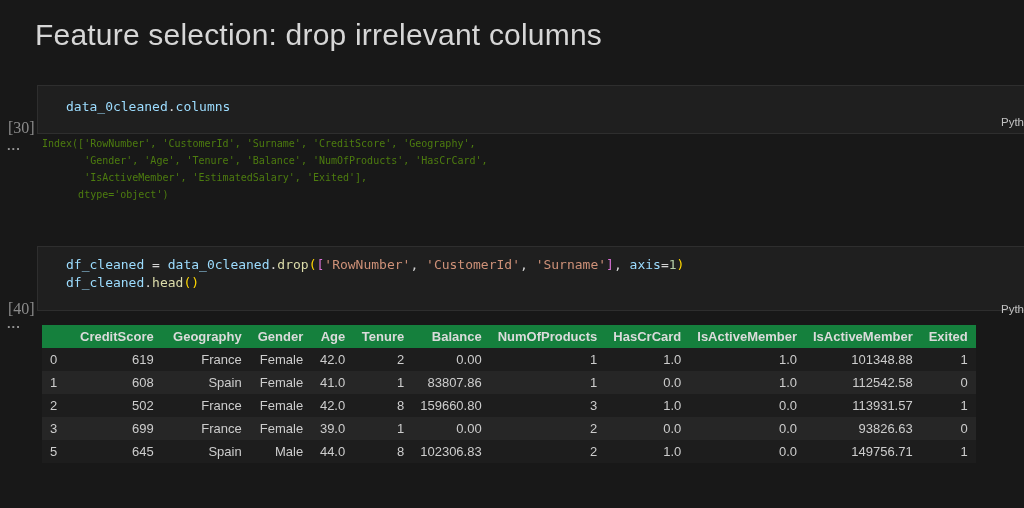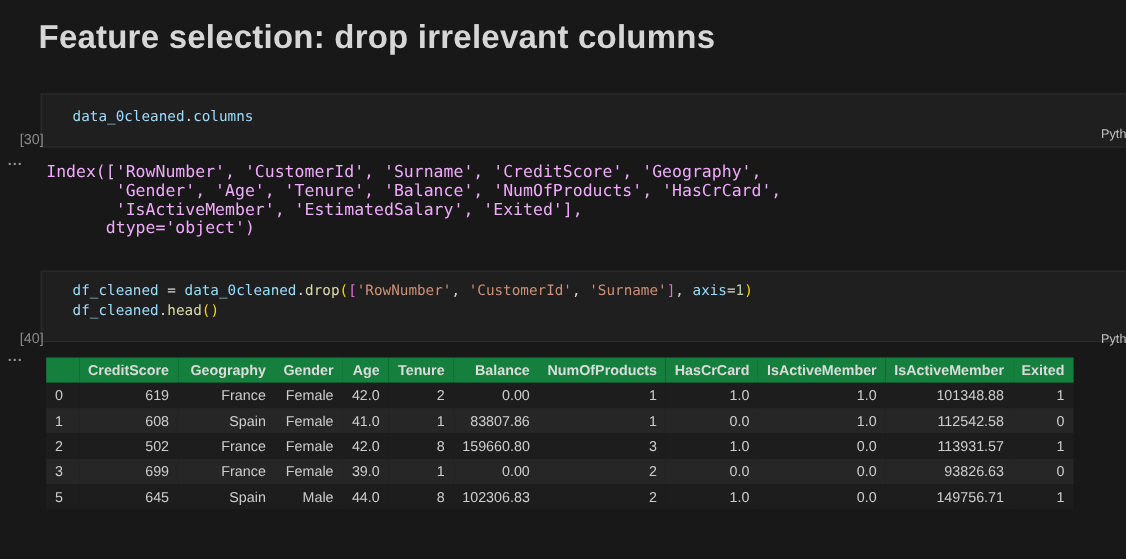--- a/index.html
+++ b/index.html
@@ -10,63 +10,63 @@
     overflow:hidden;
   }
   .page {
     position:relative;
     width:1024px; height:508px;
     background:#181818;
     overflow:hidden;
   }
   .md-title {
     position:absolute; left:35px; top:18px;
-    font-size:30px; font-weight:700;
+    font-size:30px; font-weight:400;
     color:#d6d6d6; letter-spacing:0.2px;
     white-space:nowrap;
   }
   .editor {
     position:absolute; left:37px; width:1002px;
     background:#1f1f1f;
     border:1px solid #2e2e2e;
   }
   #editor1 { top:85px;  height:49px; }
   #editor2 { top:246px; height:65px; }
   .code {
     font-family:"DejaVu Sans Mono","Liberation Mono",monospace;
     font-size:13px; line-height:18px; white-space:pre;
   }
   #editor1 .code { padding:12px 0 0 28px; }
   #editor2 .code { padding:9px 0 0 28px; }
   .exec-label {
-    position:absolute; left:18px;
-    font-family:Liberation Sans, sans-serif;
-    font-size:13px; color:#8b8b8b;
+    position:absolute; left:8px;
+    font-family:Liberation Serif, serif;
+    font-size:16px; color:#8b8b8b;
   }
   #exec1 { top:119px; }
   #exec2 { top:300px; }
   .lang-label {
     position:absolute; left:1001px;
     font-size:11.5px; color:#c2c2c2;
     white-space:nowrap;
   }
   #lang1 { top:116px; }
   #lang2 { top:303px; }
   .collapse {
     position:absolute; left:7px;
     color:#969696; font-size:13px; font-weight:bold;
     letter-spacing:1px; cursor:pointer;
   }
   #collapse1 { top:138px; }
   #collapse2 { top:316px; }
   .out-text {
-    position:absolute; left:42px; top:148px;
+    position:absolute; left:42px; top:135px;
     font-family:"DejaVu Sans Mono","Liberation Mono",monospace;
-    font-size:15px; line-height:17px;
-    color:#f0abfc; white-space:pre;
+    font-size:10px; line-height:17px;
+    color:#4d7c0f; white-space:pre;
   }
   table.df {
     position:absolute; left:42px; top:325px;
     border-collapse:collapse;
     font-size:13px; color:#cdcdcd;
   }
   table.df th {
     background:#15803d; color:#dbdbdb; font-weight:bold;
   }
   table.df th, table.df td {

